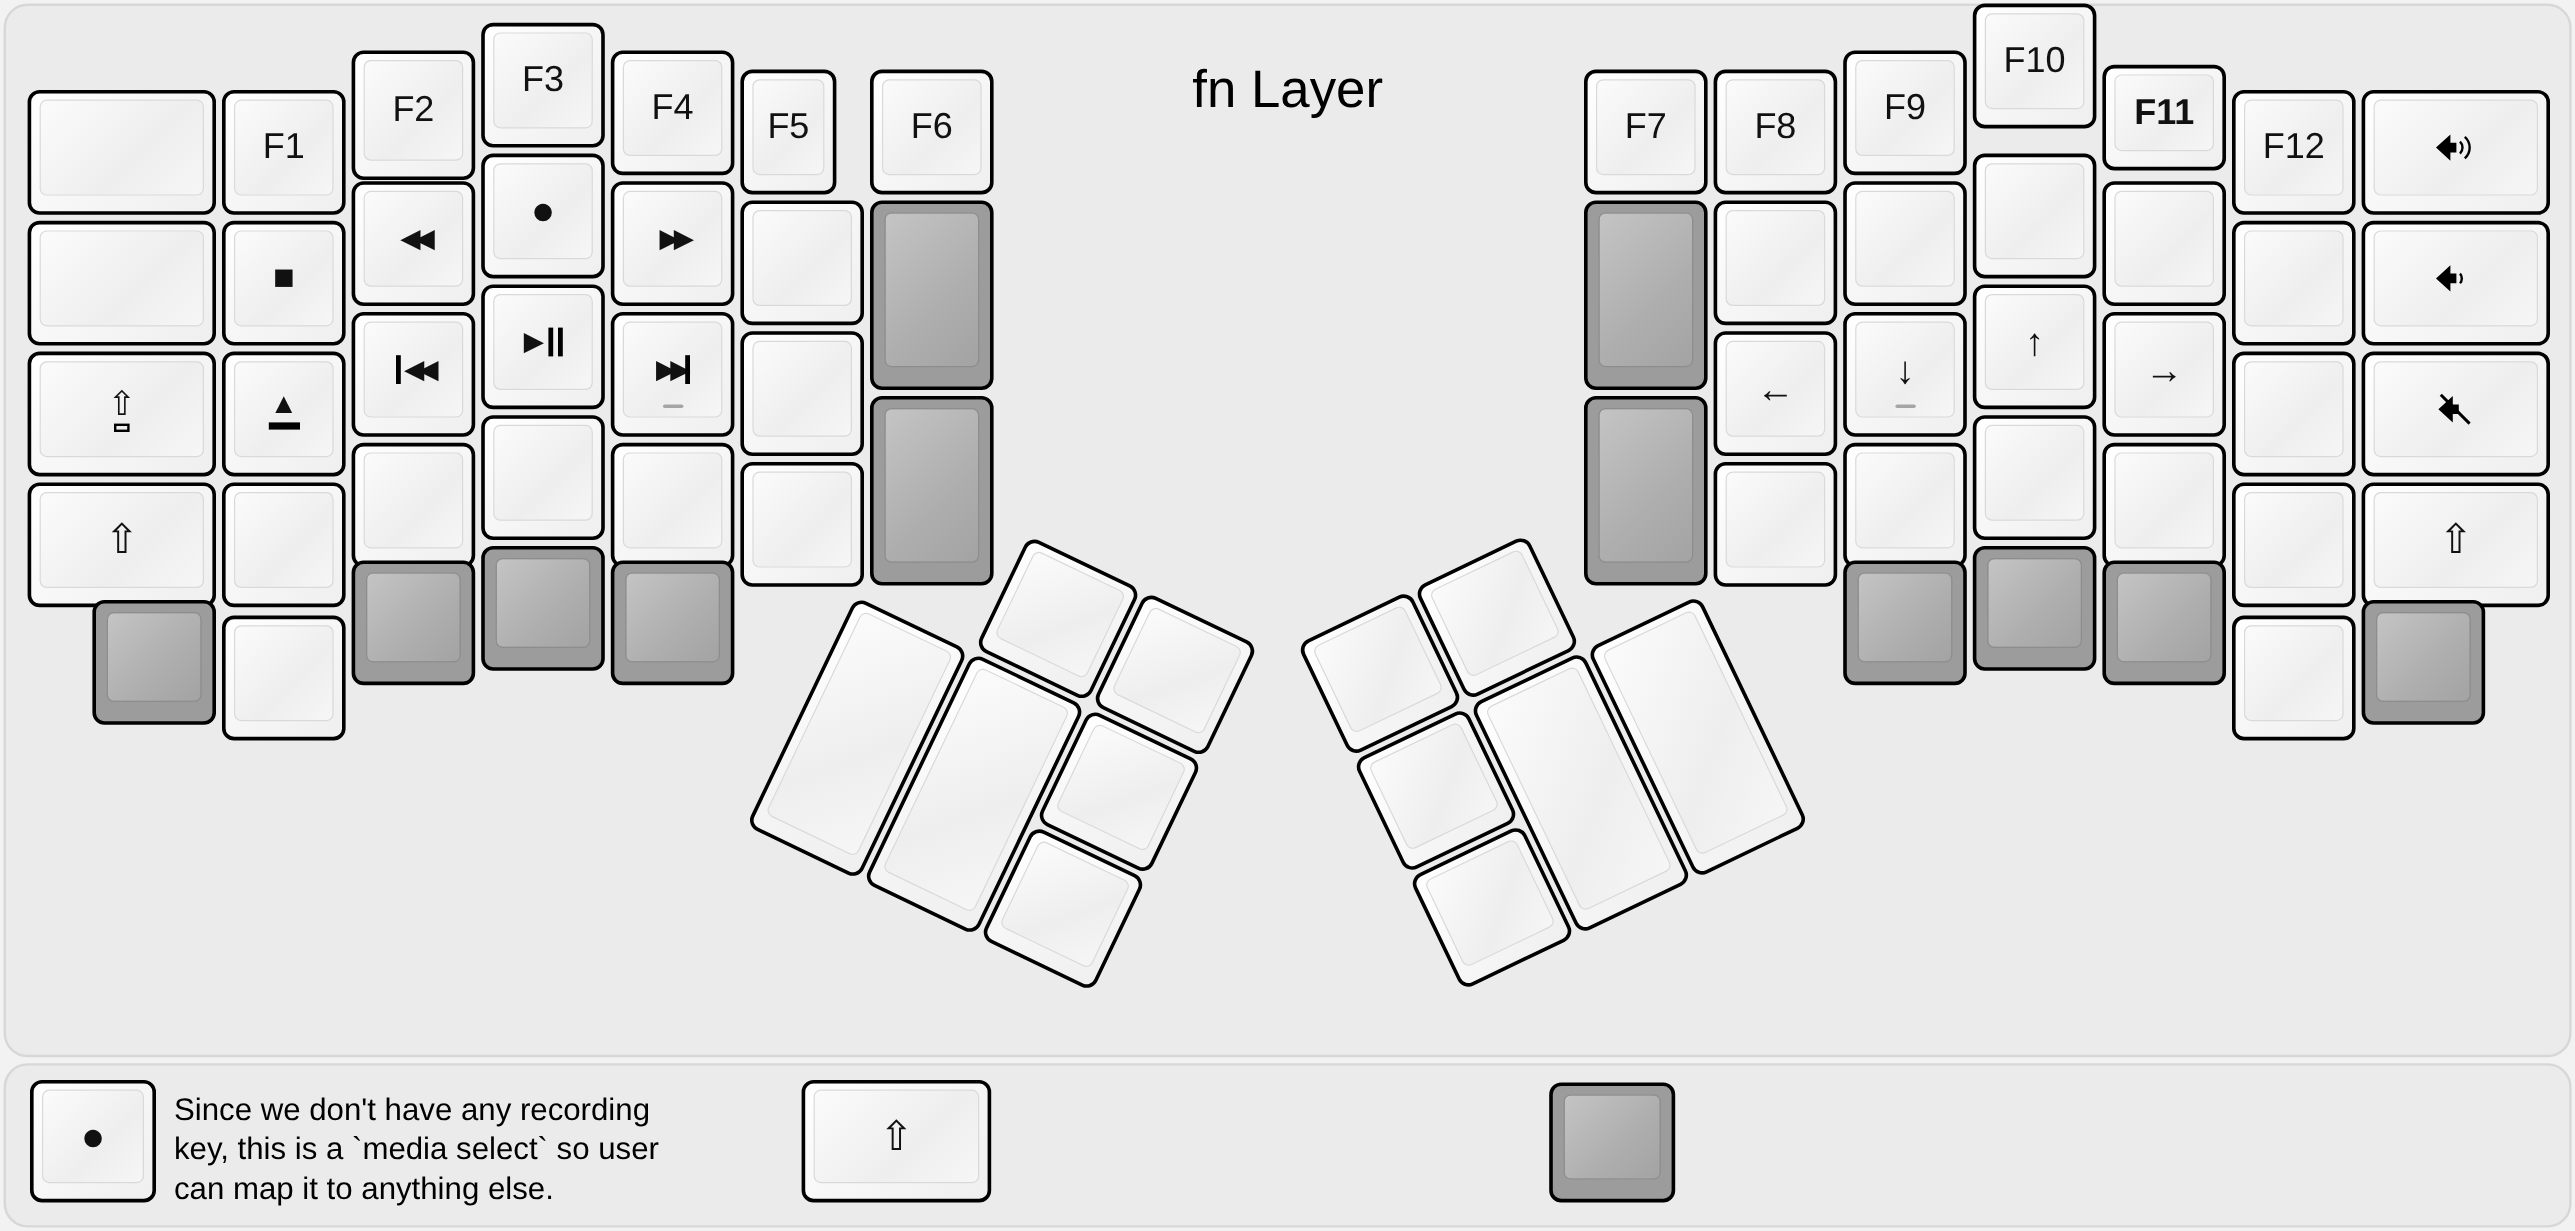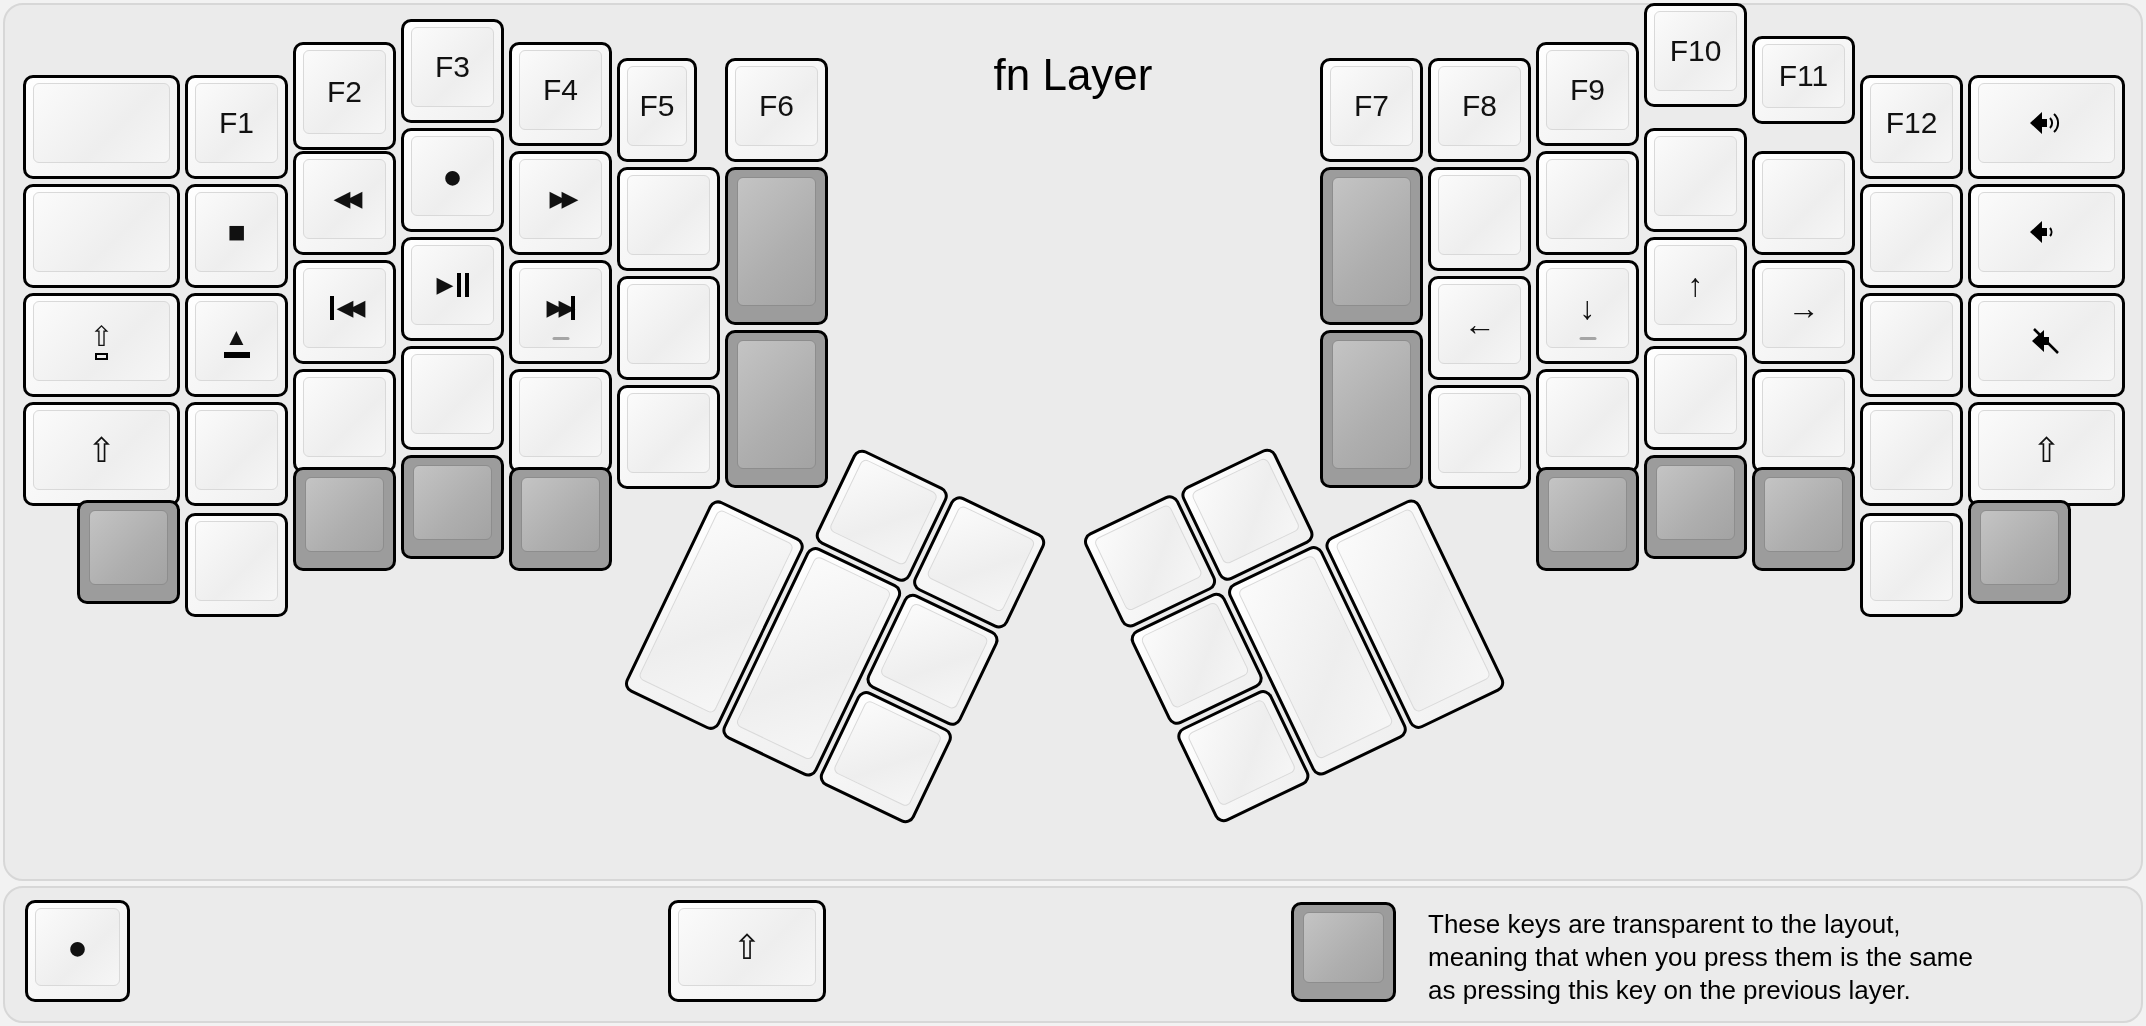--- a/index.html
+++ b/index.html
@@ -210,21 +210,21 @@
       <div class="key" style="left: 1536px; top: 42px; width: 103px; height: 104px;">
         <div class="cap">
           <span class="klabel">F9</span>
         </div>
       </div>
       <div class="key" style="left: 1644px; top: 3px; width: 103px; height: 104px;">
         <div class="cap">
           <span class="klabel">F10</span>
         </div>
       </div>
-      <div class="key" style="left: 1752px; top: 36px; width: 103px; height: 88px;">
+      <div class="key" style="left: 1752px; top: 54px; width: 103px; height: 88px; font-weight: bold;">
         <div class="cap">
           <span class="klabel">F11</span>
         </div>
       </div>
       <div class="key" style="left: 1860px; top: 75px; width: 103px; height: 104px; text-align: center;">
         <div class="cap">
           <span class="klabel">F12</span>
         </div>
       </div>
       <div class="key" style="left: 1968px; top: 75px; width: 157px; height: 104px;">
@@ -379,16 +379,16 @@
         <div class="cap"></div>
       </div>
       <div class="key" style="left: 110px; top: 110px; width: 104px; height: 212px;">
         <div class="cap"></div>
       </div>
       <div class="key" style="left: 218px; top: 110px; width: 104px; height: 212px;">
         <div class="cap"></div>
       </div>
     </div>
 
-  <div class="legend-text" id="legend-text-3">These keys are transparent to the layout,
-meaning that when you press them is the same
-as pressing this key on the previous layer.</div>
+  <div class="legend-text" id="legend-text-1">Since we don't have any recording
+key, this is a `media select` so user
+can map it to anything else.</div>
 </div>
 
 </body></html>

